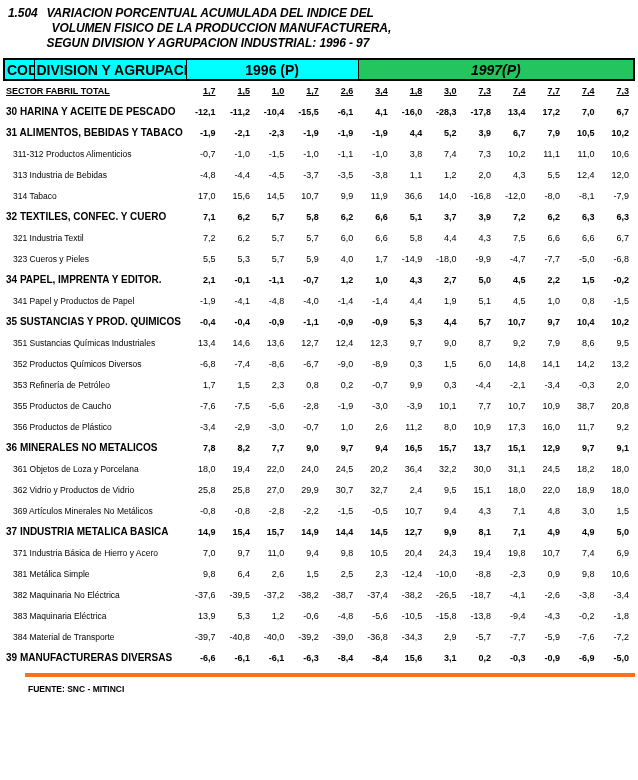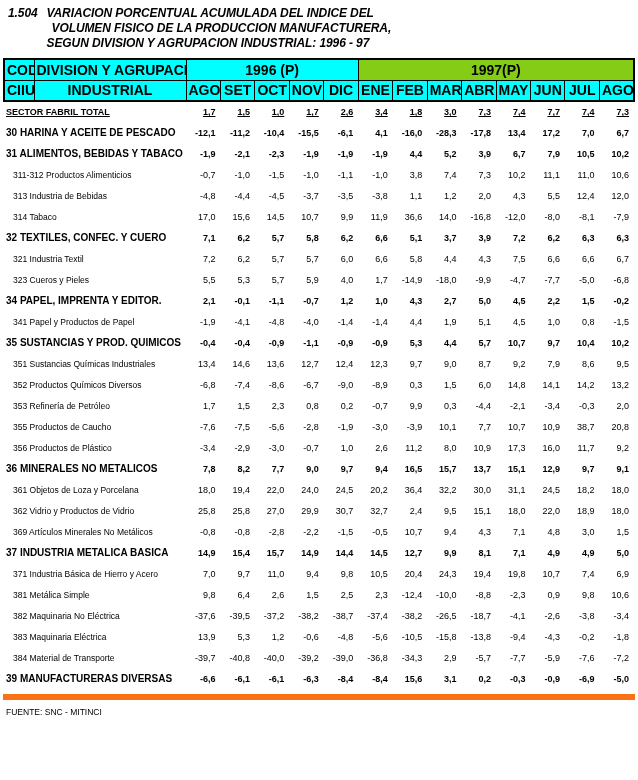--- a/index.html
+++ b/index.html
@@ -41,22 +41,22 @@
   td.num { text-align:right; padding-right:5px; white-space:nowrap; }
 
   tr.total td.label { font-weight:bold; text-decoration:underline; padding-left:2px; font-size:9px; }
   tr.total td.num { font-weight:bold; text-decoration:underline; }
   tr.division td.label { font-weight:bold; padding-left:2px; font-size:10px; }
   tr.division td.num { font-weight:bold; }
   tr.sub td.label { padding-left:9px; font-size:8.5px; }
 
   
   .footer {
-    border-top:6px solid #f97316; margin-top:5px;
-    padding:7px 0 0 3px; font-size:8.5px; font-weight:normal;
+    border-top:4px solid #f97316; margin-top:5px;
+    padding:7px 0 0 3px; font-size:8.5px; font-weight:bold;margin-left:22px;
   }
 </style>
 </head>
 <body>
 
 <div class="page">
 
   <div class="title-block">
     <div class="title-num">1.504</div>
     <div class="title-lines">
@@ -82,38 +82,21 @@
         <col>
         <col>
         <col>
         <col>
     </colgroup>
     <thead>
       <tr class="groups-row">
         <th class="cod-cell" style="background: rgb(0, 255, 255);">COD</th>
         <th class="name-cell" style="background: rgb(0, 255, 255);">DIVISION Y AGRUPACION</th>
         <th class="group-cell" colspan="5" style="background: rgb(0, 255, 255);">1996 (P)</th>
-        <th class="group-cell" colspan="8" style="background: #84cc16;">1997(P)</th>
-      </tr>
-      <tr class="months-row">
-        <th class="cod-cell" style="background: rgb(0, 255, 255);">CIIU</th>
-        <th class="name-cell centered" style="background: rgb(0, 255, 255);">INDUSTRIAL</th>
-        <th class="month-cell" style="background: rgb(0, 255, 255);">AGO</th>
-        <th class="month-cell" style="background: rgb(0, 255, 255);">SET</th>
-        <th class="month-cell" style="background: rgb(0, 255, 255);">OCT</th>
-        <th class="month-cell" style="background: rgb(0, 255, 255);">NOV</th>
-        <th class="month-cell" style="background: rgb(0, 255, 255);">DIC</th>
-        <th class="month-cell" style="background: rgb(0, 255, 255);">ENE</th>
-        <th class="month-cell" style="background: rgb(0, 255, 255);">FEB</th>
-        <th class="month-cell" style="background: rgb(0, 255, 255);">MAR</th>
-        <th class="month-cell" style="background: rgb(0, 255, 255);">ABR</th>
-        <th class="month-cell" style="background: rgb(0, 255, 255);">MAY</th>
-        <th class="month-cell" style="background: rgb(0, 255, 255);">JUN</th>
-        <th class="month-cell" style="background: rgb(0, 255, 255);">JUL</th>
-        <th class="month-cell" style="background: rgb(0, 255, 255);">AGO</th>
+        <th class="group-cell" colspan="8" style="background: #22c55e; font-style: italic;">1997(P)</th>
       </tr>
     </thead>
     <tbody>
     <tr class="total">
           <td class="label" colspan="2">SECTOR FABRIL TOTAL</td>
           <td class="num">1,7</td>
           <td class="num">1,5</td>
           <td class="num">1,0</td>
           <td class="num">1,7</td>
           <td class="num">2,6</td>

